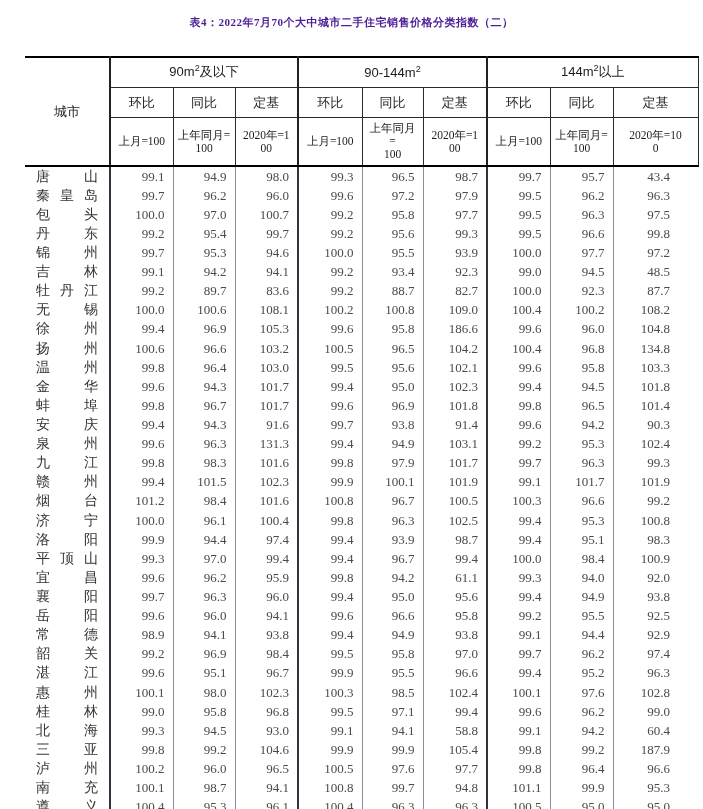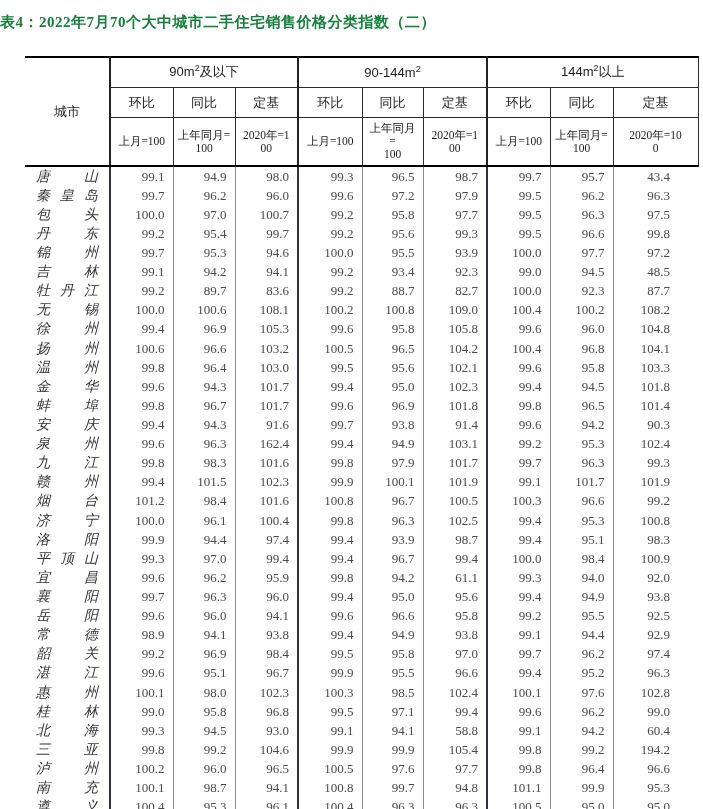--- a/index.html
+++ b/index.html
@@ -1,23 +1,23 @@
 <!DOCTYPE html>
 <html><head>
 <meta charset="utf-8">
 <style>
   html, body { margin:0; padding:0; background:#ffffff; }
   .page {
     position:relative; width:703px; height:809px; background:#ffffff;
     font-family:"Liberation Sans", sans-serif; overflow:hidden;
   }
   .doc-title {
-    padding-top:10px; 
+    padding-top:10px; text-align:center;
     font-family:"Liberation Serif", serif; font-weight:bold;
-    font-size:15px; line-height:24px; color:#15803d; letter-spacing:0.5px;
+    font-size:11px; line-height:24px; color:#4c1d95; letter-spacing:0.5px;
   }
   table.price-table {
     border-collapse:collapse; table-layout:fixed;
     width:673px; margin:22px 0 0 25px;
     border-top:2px solid #000000; border-bottom:2px solid #000000;
   }
   
   thead th {
     font-weight:normal; color:#1c1c1c; text-align:center; vertical-align:middle;
     padding:4px; font-family:"Liberation Sans", sans-serif;
@@ -36,21 +36,21 @@
   tbody td {
     height:19.11px; padding:0; vertical-align:middle;
     font-family:"Liberation Serif", serif; font-size:13px; color:#4a4a4a;
   }
   tbody td.num { text-align:right; padding-right:8px; border-left:1px solid #8a8a99; }
   tbody td.gsep { border-left:2px solid #33333f; }
   tbody td.lastcol { padding-right:28px; }
   tbody td.city { text-align:center; color:#333333; font-size:14px;
     font-family:"Liberation Sans", sans-serif; }
   tbody td.city .city-name {
-    display:inline-block; width:62px; text-align:justify; text-align-last:justify;font-style:italic;
+    display:inline-block; width:62px; text-align:justify; text-align-last:justify;
   }
 </style>
 </head>
 <body>
 
 <div class="page">
   <div class="doc-title">表4：2022年7月70个大中城市二手住宅销售价格分类指数（二）</div>
 
   <table class="price-table" id="price-table">
     <colgroup>
@@ -216,36 +216,36 @@
           <td class="num">100.2</td>
           <td class="num lastcol">108.2</td>
         </tr>
         <tr>
           <td class="city"><span class="city-name">徐州</span></td>
           <td class="num gsep">99.4</td>
           <td class="num">96.9</td>
           <td class="num">105.3</td>
           <td class="num gsep">99.6</td>
           <td class="num">95.8</td>
-          <td class="num">105.8</td>
+          <td class="num">186.6</td>
           <td class="num gsep">99.6</td>
           <td class="num">96.0</td>
           <td class="num lastcol">104.8</td>
         </tr>
         <tr>
           <td class="city"><span class="city-name">扬州</span></td>
           <td class="num gsep">100.6</td>
           <td class="num">96.6</td>
           <td class="num">103.2</td>
           <td class="num gsep">100.5</td>
           <td class="num">96.5</td>
           <td class="num">104.2</td>
           <td class="num gsep">100.4</td>
           <td class="num">96.8</td>
-          <td class="num lastcol">104.1</td>
+          <td class="num lastcol">134.8</td>
         </tr>
         <tr>
           <td class="city"><span class="city-name">温州</span></td>
           <td class="num gsep">99.8</td>
           <td class="num">96.4</td>
           <td class="num">103.0</td>
           <td class="num gsep">99.5</td>
           <td class="num">95.6</td>
           <td class="num">102.1</td>
           <td class="num gsep">99.6</td>
@@ -285,21 +285,21 @@
           <td class="num">93.8</td>
           <td class="num">91.4</td>
           <td class="num gsep">99.6</td>
           <td class="num">94.2</td>
           <td class="num lastcol">90.3</td>
         </tr>
         <tr>
           <td class="city"><span class="city-name">泉州</span></td>
           <td class="num gsep">99.6</td>
           <td class="num">96.3</td>
-          <td class="num">162.4</td>
+          <td class="num">131.3</td>
           <td class="num gsep">99.4</td>
           <td class="num">94.9</td>
           <td class="num">103.1</td>
           <td class="num gsep">99.2</td>
           <td class="num">95.3</td>
           <td class="num lastcol">102.4</td>
         </tr>
         <tr>
           <td class="city"><span class="city-name">九江</span></td>
           <td class="num gsep">99.8</td>
@@ -483,21 +483,21 @@
         <tr>
           <td class="city"><span class="city-name">三亚</span></td>
           <td class="num gsep">99.8</td>
           <td class="num">99.2</td>
           <td class="num">104.6</td>
           <td class="num gsep">99.9</td>
           <td class="num">99.9</td>
           <td class="num">105.4</td>
           <td class="num gsep">99.8</td>
           <td class="num">99.2</td>
-          <td class="num lastcol">194.2</td>
+          <td class="num lastcol">187.9</td>
         </tr>
         <tr>
           <td class="city"><span class="city-name">泸州</span></td>
           <td class="num gsep">100.2</td>
           <td class="num">96.0</td>
           <td class="num">96.5</td>
           <td class="num gsep">100.5</td>
           <td class="num">97.6</td>
           <td class="num">97.7</td>
           <td class="num gsep">99.8</td>

